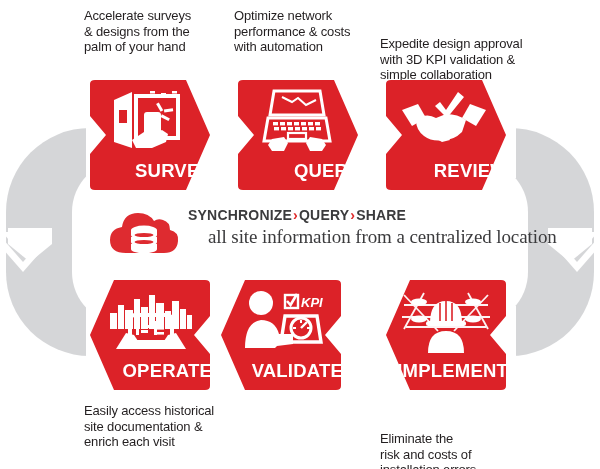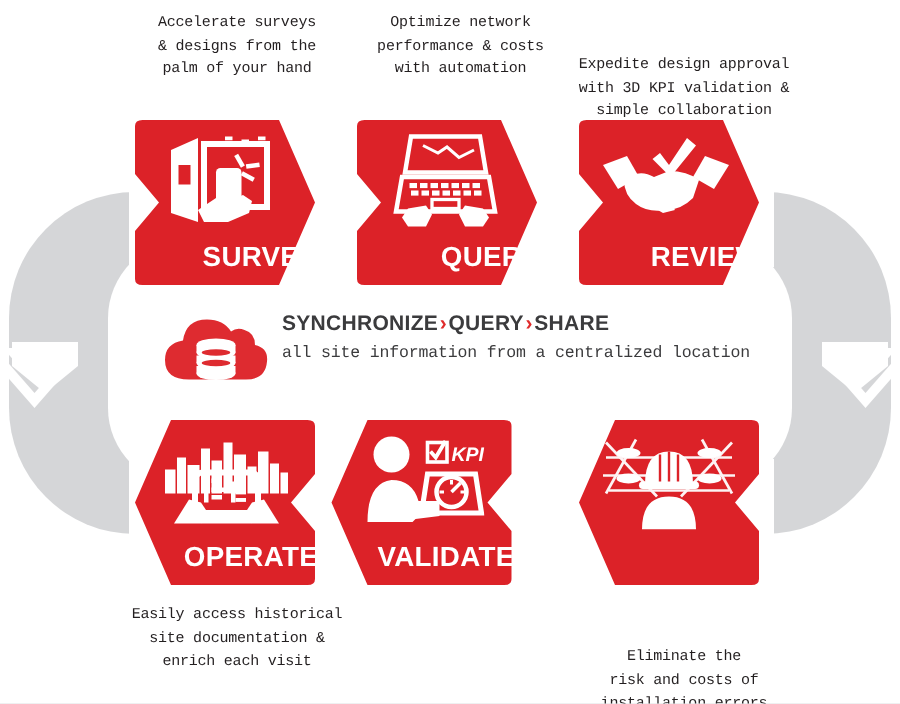--- a/index.html
+++ b/index.html
@@ -5,23 +5,23 @@
   html,body{margin:0;padding:0;}
   body{
     width:600px;height:469px;overflow:hidden;background:#ffffff;
     font-family:"Liberation Sans","DejaVu Sans",sans-serif;
   }
   #stage{position:relative;width:600px;height:469px;background:#fff;}
   #bgsvg{position:absolute;left:0;top:0;width:600px;height:469px;}
 
   
   .caption{
-    position:absolute;text-align:center;color:#231f20;
-    font-size:10px;line-height:15.6px;letter-spacing:-0.15px;
-    font-family:Liberation Mono, monospace;
+    position:absolute;color:#231f20;
+    font-size:13px;line-height:15.6px;letter-spacing:-0.15px;
+    font-family:Liberation Sans, sans-serif;
     white-space:pre-line;
   }
   .cap-top{top:8px;}
   .cap-bot{top:403px;}
   .cap-c1{left:84px;width:148px;}
   .cap-c2{left:234px;width:146px;}
   .cap-c3{left:380px;width:152px;margin-top:28px;}
 
   
   .chip{position:absolute;}
@@ -49,23 +49,24 @@
   #banner{position:absolute;left:108px;top:203px;width:400px;height:58px;}
   #cloud-icon{position:absolute;left:0;top:4px;width:72px;height:50px;}
   #banner-text{position:absolute;left:80px;top:0;width:320px;}
   #banner-line1{
     font-size:14px;font-weight:bold;color:#3b3b3d;letter-spacing:0.2px;
     white-space:nowrap;line-height:24px;
     font-family:"Liberation Sans","DejaVu Sans",sans-serif;
   }
   #banner-line1 .chev{color:#e02b2b;font-weight:bold;padding:0 1px;}
   #banner-line2{
-    font-size:11px;color:#3b3b3d;line-height:19px;letter-spacing:-0.1px;
+    font-size:19px;color:#3b3b3d;line-height:19px;letter-spacing:-0.1px;
     white-space:nowrap;
-    font-family:Liberation Mono, monospace;
+    font-family:Liberation Serif, serif;
+    margin-left:20px;
   }
 </style>
 </head>
 <body>
 
 <div id="stage">
 
   <svg id="bgsvg" viewBox="0 0 600 469">
 
     <defs>
@@ -318,20 +319,21 @@
           <path d="M28 32 Q28 10 44 10 Q60 10 60 32 Z"></path>
           <rect x="24" y="30" width="40" height="5" rx="2.5"></rect>
         </g>
         <g stroke="#dc2228" stroke-width="1.6">
           <line x1="38" y1="12" x2="38" y2="30"></line>
           <line x1="44" y1="10" x2="44" y2="30"></line>
           <line x1="50" y1="12" x2="50" y2="30"></line>
         </g>
       </svg>
     </div>
+    <div class="chip-label">IMPLEMENT</div>
   </div>
 
   <div class="caption cap-bot cap-c1">Easily access historical
 site documentation &amp;
 enrich each visit</div>
   <div class="caption cap-bot cap-c3">Eliminate the
 risk and costs of
 installation errors</div>
 
 </div>

